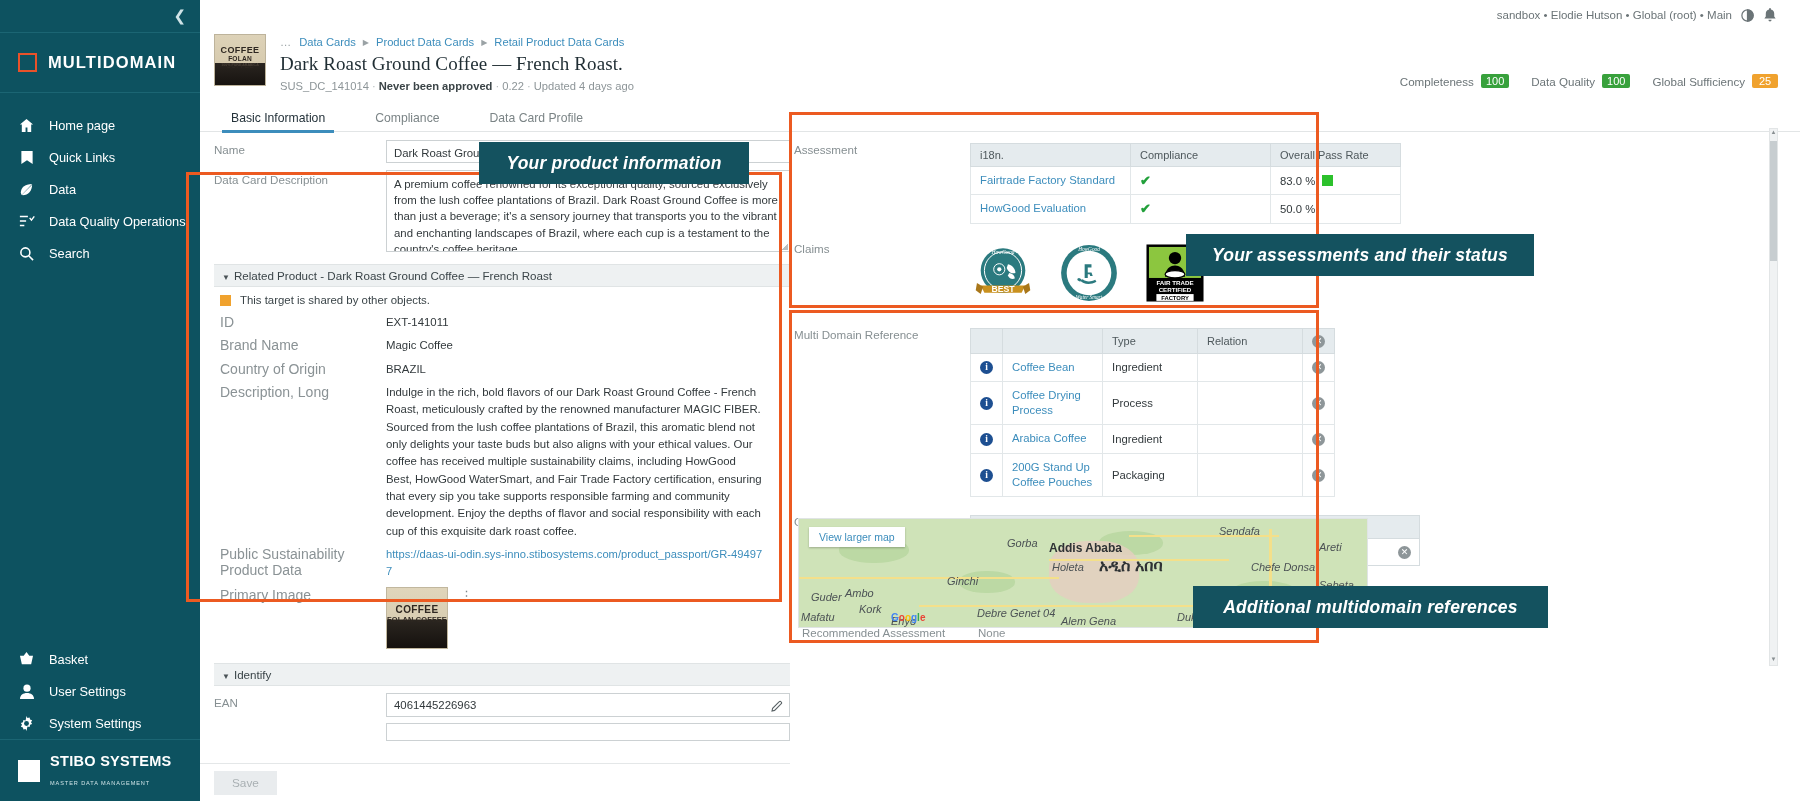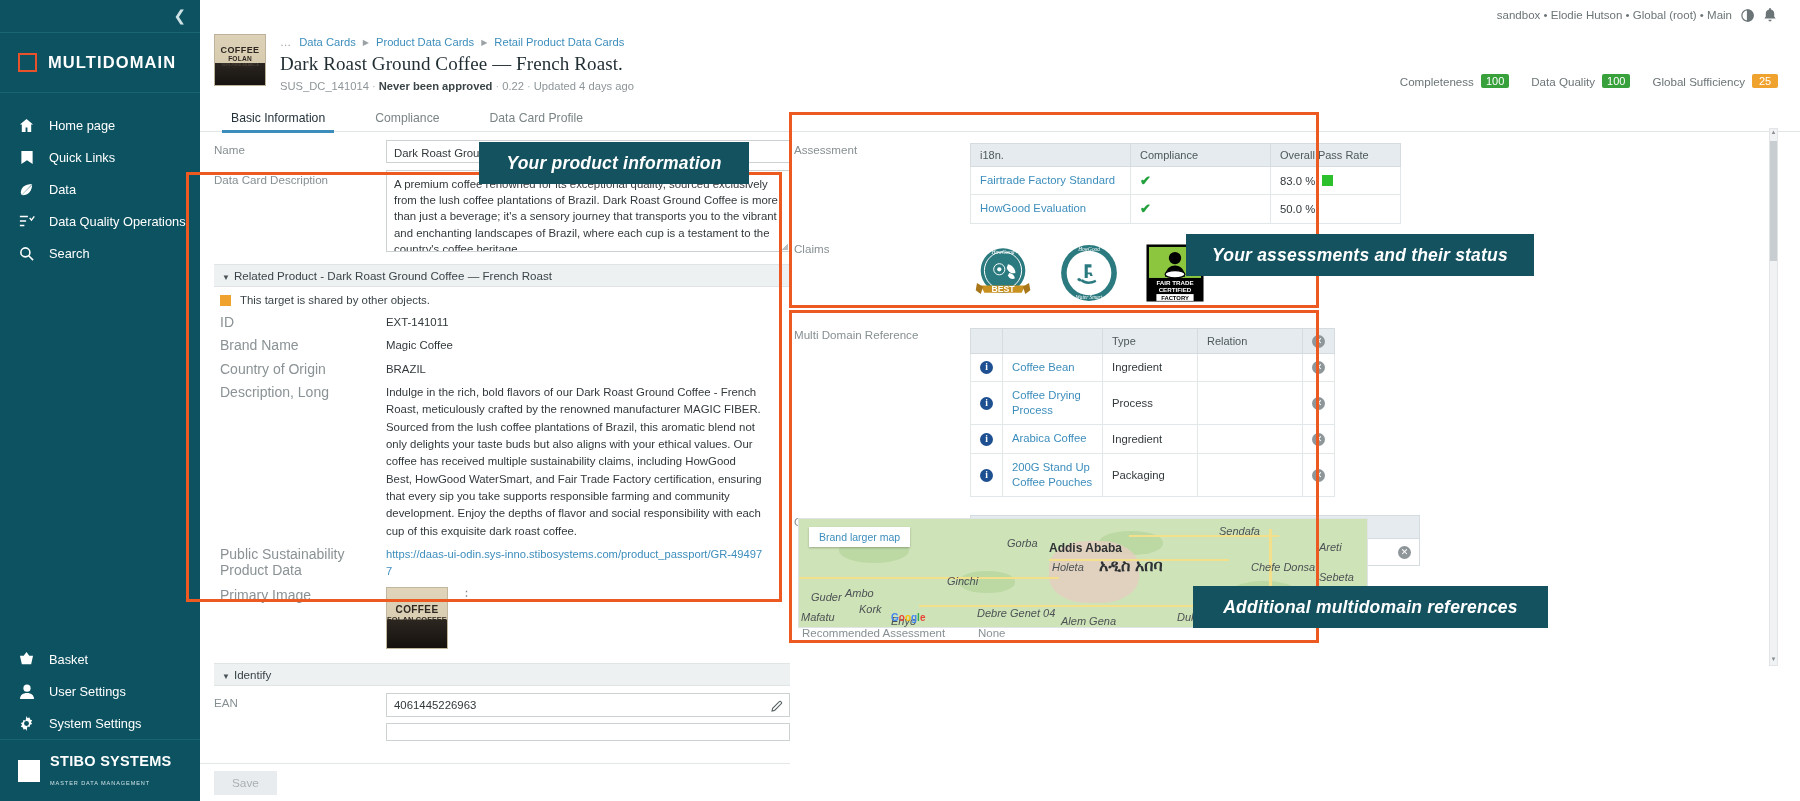--- a/index.html
+++ b/index.html
@@ -670,27 +670,27 @@
     <div class="map-town" style="left:46px;top:68px">Ambo</div>
     <div class="map-town" style="left:60px;top:84px">Kork</div>
     <div class="map-town" style="left:92px;top:96px">Enyo</div>
     <div class="map-town" style="left:262px;top:96px">Alem Gena</div>
     <div class="map-town" style="left:420px;top:6px">Sendafa</div>
     <div class="map-town" style="left:452px;top:42px">Chefe Donsa</div>
     <div class="map-town" style="left:378px;top:92px">Dukem</div>
     <div class="map-town" style="left:432px;top:92px">Gimbichu</div>
     <div class="map-town" style="left:178px;top:88px">Debre Genet 04</div>
     <div class="map-town" style="left:520px;top:22px">Areti</div>
-    <div class="map-town" style="left:520px;top:52px">Sebeta</div>
+    <div class="map-town" style="left:520px;top:60px">Sebeta</div>
     <div class="map-town" style="left:2px;top:92px">Mafatu</div>
 
     <div class="map-city" style="left:250px;top:22px">Addis Ababa</div>
     <div class="map-city-am" style="left:252px;top:38px">አዲስ አበባ</div>
 
-    <div class="map-btn">Brand larger map</div>
+    <div class="map-btn">View larger map</div>
     <div class="map-g">
       <span class="b">G</span><span class="r">o</span><span class="y">o</span><span class="b">g</span><span class="g">l</span><span class="r">e</span>
     </div>
     <div class="map-credit">Keyboard shortcuts    Map data ©2024</div>
   </div>
 
   <div class="rec-assess">
     <span class="rl">Recommended Assessment</span>
     <span class="rv">None</span>
   </div>

